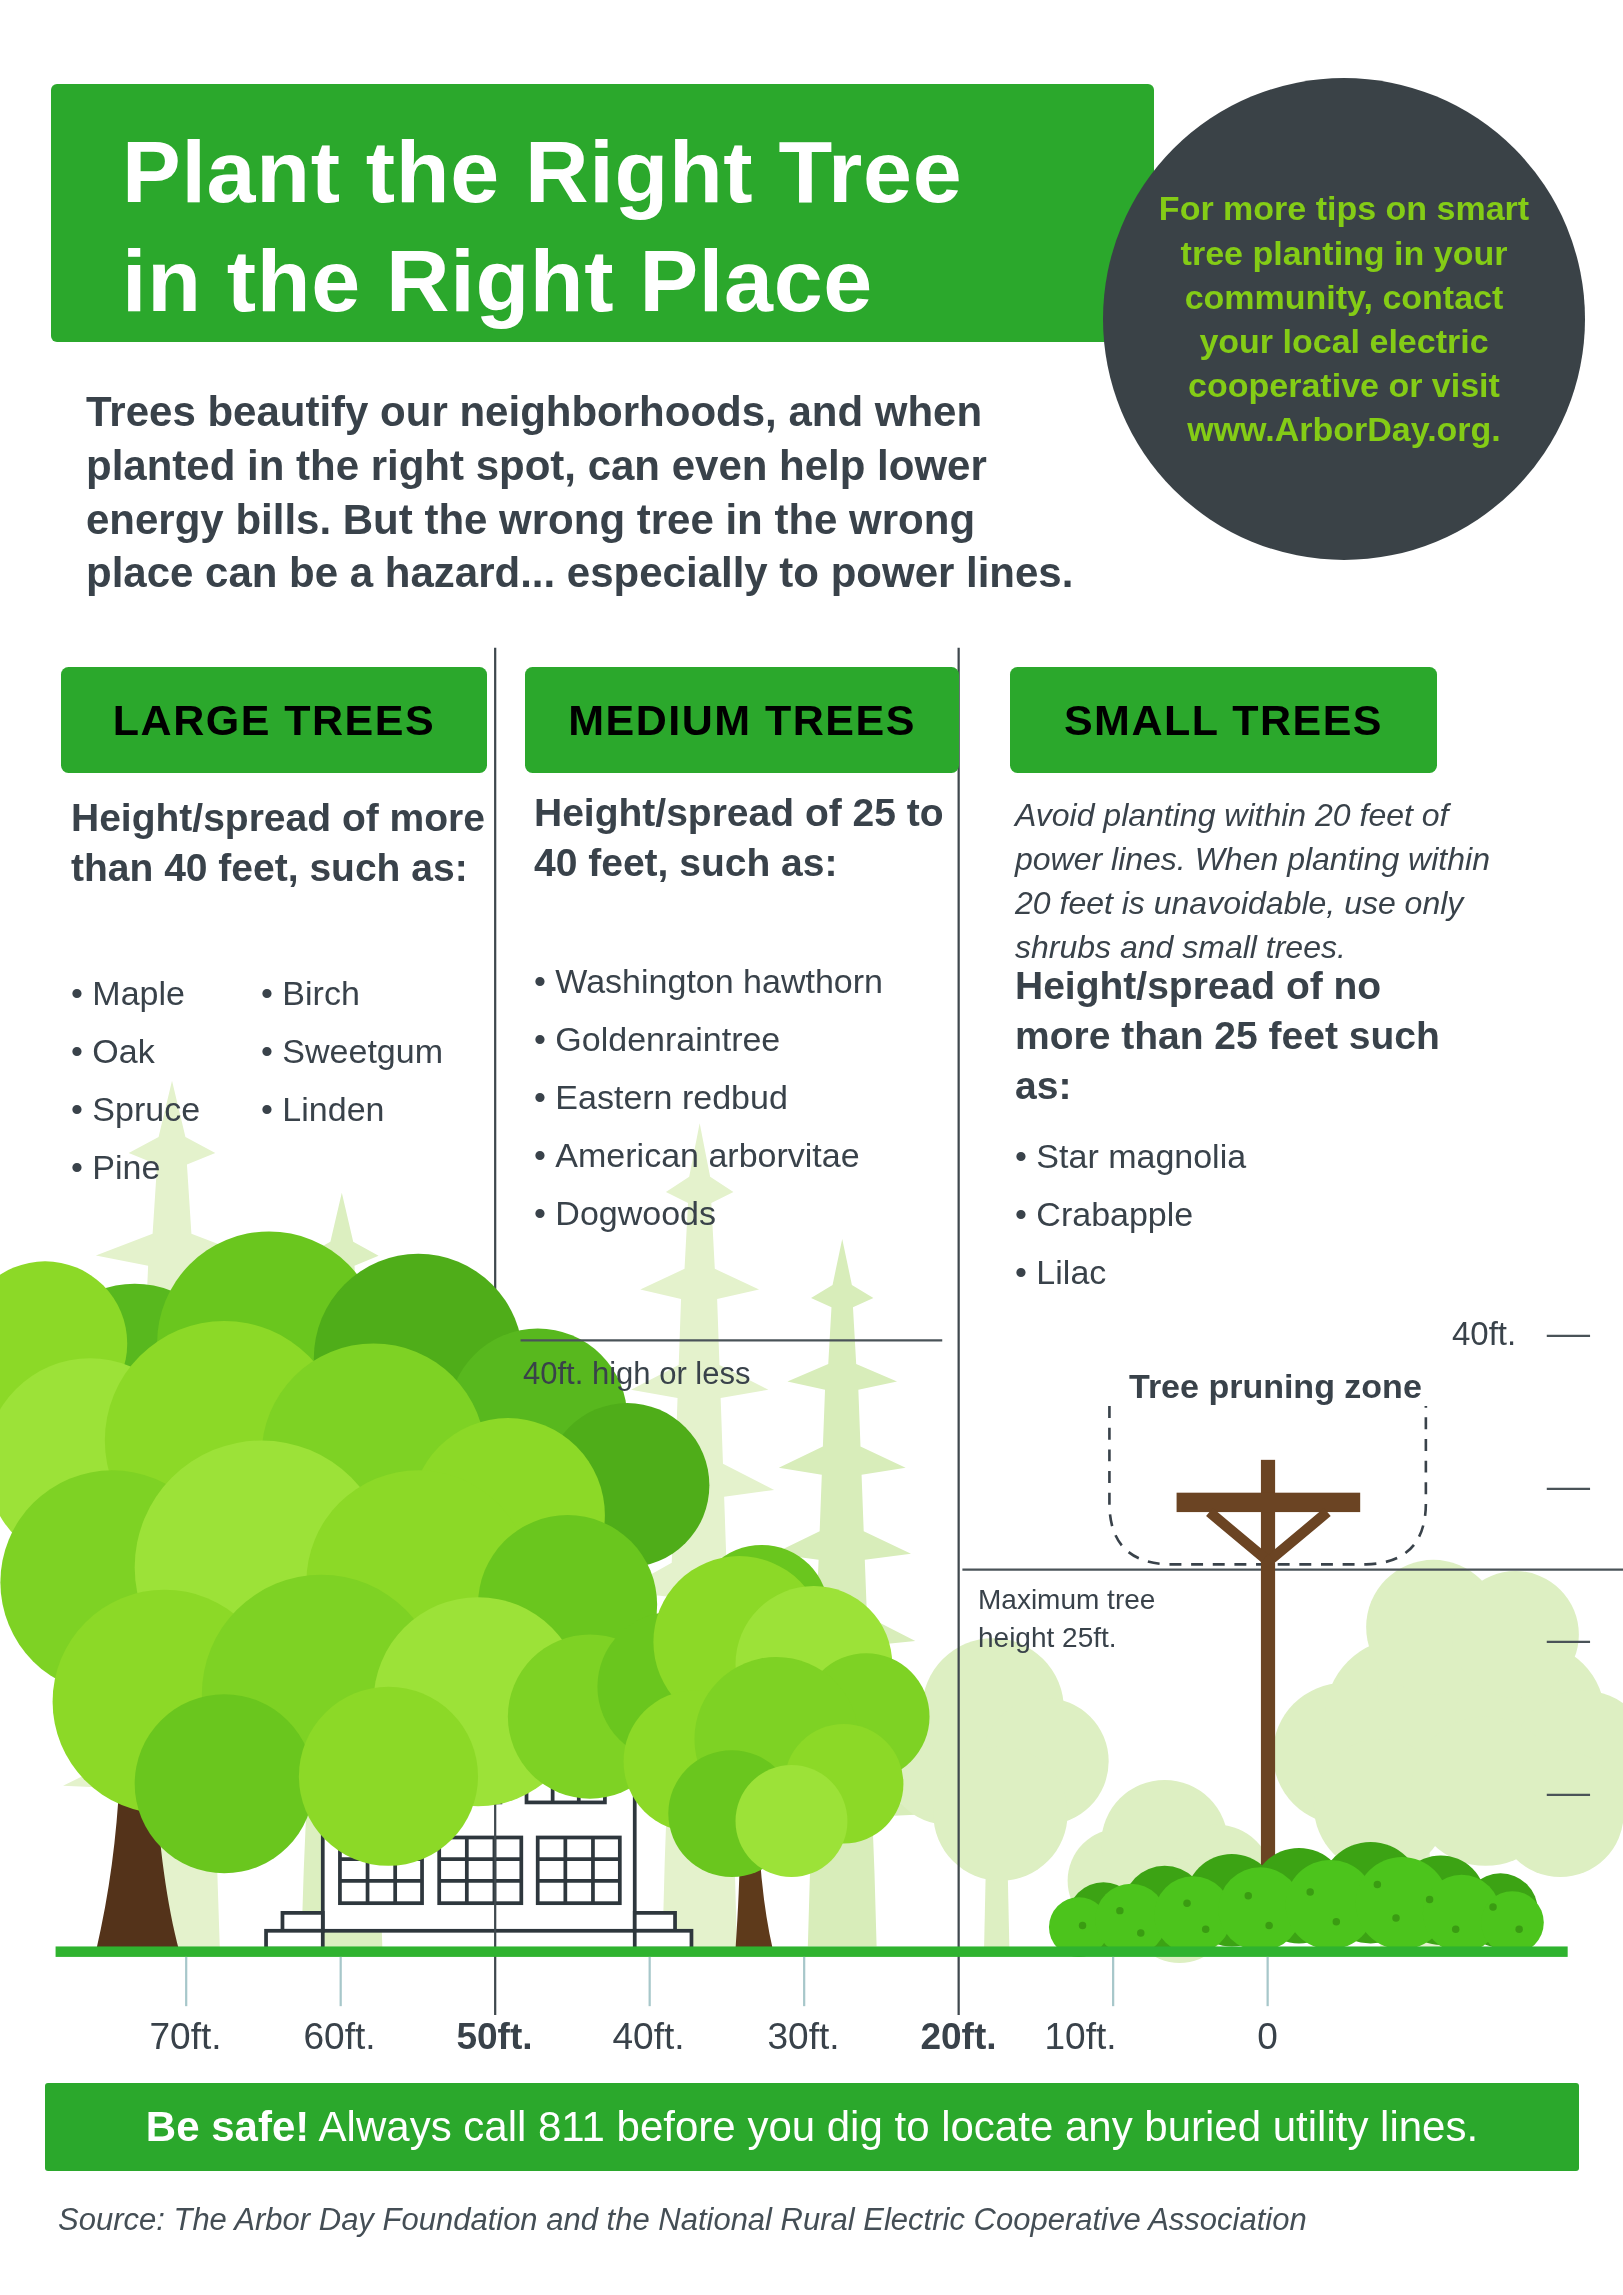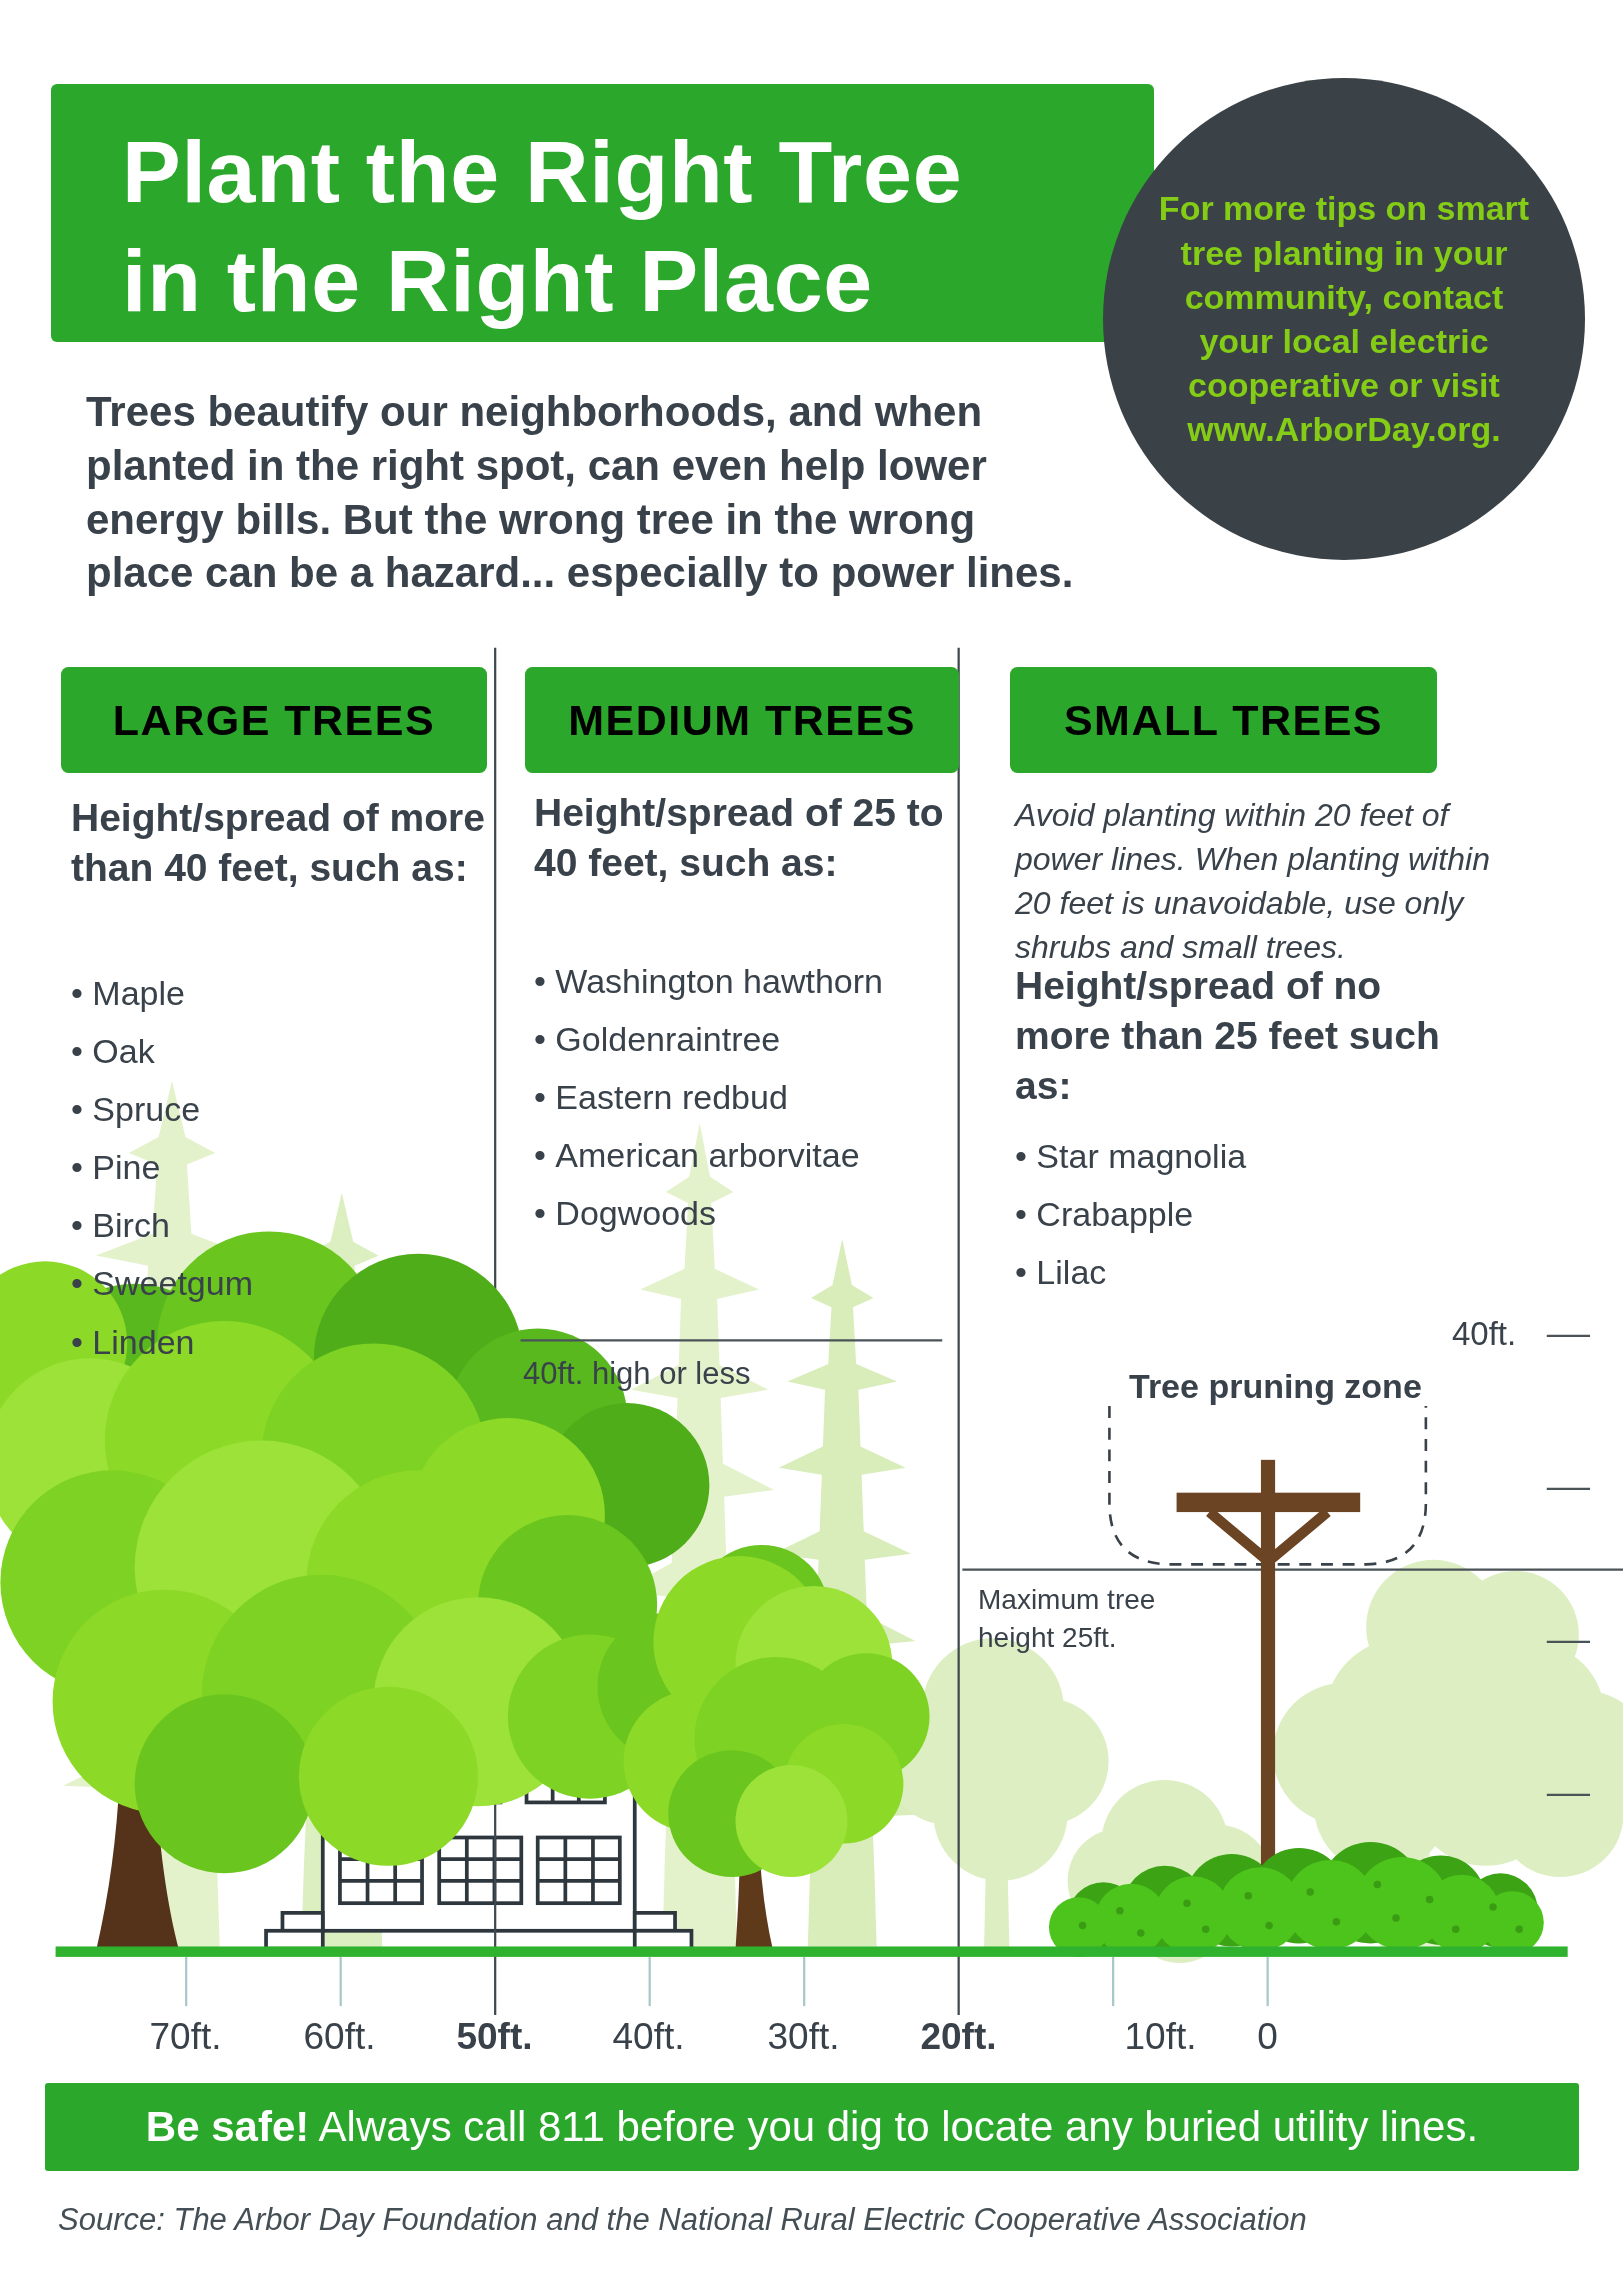--- a/index.html
+++ b/index.html
@@ -31,21 +31,21 @@
   .hdr-medium{left:525px;top:667px;width:434px;}
   .hdr-small{left:1010px;top:667px;width:427px;}
   .subhead{font-weight:700;font-size:39px;line-height:1.28;}
   .sub-large{left:71px;top:793px;width:433px;z-index:3;}
   .sub-medium{left:534px;top:788px;width:418px;z-index:3;}
   .sub-small{left:1015px;top:961px;width:463px;z-index:3;}
   .note-small{left:1015px;top:793px;width:478px;font-style:italic;font-size:32px;line-height:1.38;z-index:3;}
   ul.tree-list{list-style:none;margin:0;padding:0;font-size:34px;line-height:1.4;z-index:3;}
   ul.tree-list li{padding-left:41px;text-indent:-41px;margin-bottom:10.5px;}
   ul.tree-list li::before{content:"\2022\00a0";}
-  .list-large{left:71px;top:970px;width:433px;display:flex;z-index:3;flex-direction:column;}
+  .list-large{left:71px;top:970px;width:433px;display:flex;z-index:3;}
   .list-large ul:first-child{width:190px;}
   .list-large ul:last-child{width:239px;}
   .list-medium{left:534px;top:958px;width:351px;z-index:3;}
   .list-small{left:1015px;top:1133px;width:418px;z-index:3;}
   
   .lbl{z-index:3;}
   .lbl-40-medium{left:523px;top:1356px;font-size:31px;}
   .lbl-40-right{left:1452px;top:1315px;font-size:33px;}
   .lbl-pruning{left:1129px;top:1367px;font-size:34px;font-weight:700;}
   .lbl-maxheight{left:978px;top:1581px;width:239px;font-size:28px;line-height:1.35;}
@@ -307,21 +307,21 @@
   <div class="abs lbl lbl-40-right">40ft.</div>
   <div class="abs lbl lbl-pruning">Tree pruning zone</div>
   <div class="abs lbl lbl-maxheight">Maximum tree height 25ft.</div>
 
   <div class="abs scale-label" style="left:186px">70ft.</div>
   <div class="abs scale-label" style="left:340px">60ft.</div>
   <div class="abs scale-label scale-bold" style="left:495px">50ft.</div>
   <div class="abs scale-label" style="left:649px">40ft.</div>
   <div class="abs scale-label" style="left:804px">30ft.</div>
   <div class="abs scale-label scale-bold" style="left:959px">20ft.</div>
-  <div class="abs scale-label" style="left:1161px">10ft.</div>
+  <div class="abs scale-label" style="left:1081px">10ft.</div>
   <div class="abs scale-label" style="left:1268px">0</div>
 
   <div class="abs safety-banner"><span class="b">Be safe!</span><span> Always call 811 before you dig to locate any buried utility lines.</span></div>
 
   <div class="abs source-line">Source: The Arbor Day Foundation and the National Rural Electric Cooperative Association</div>
 
 </div>
 
 
 </body></html>

